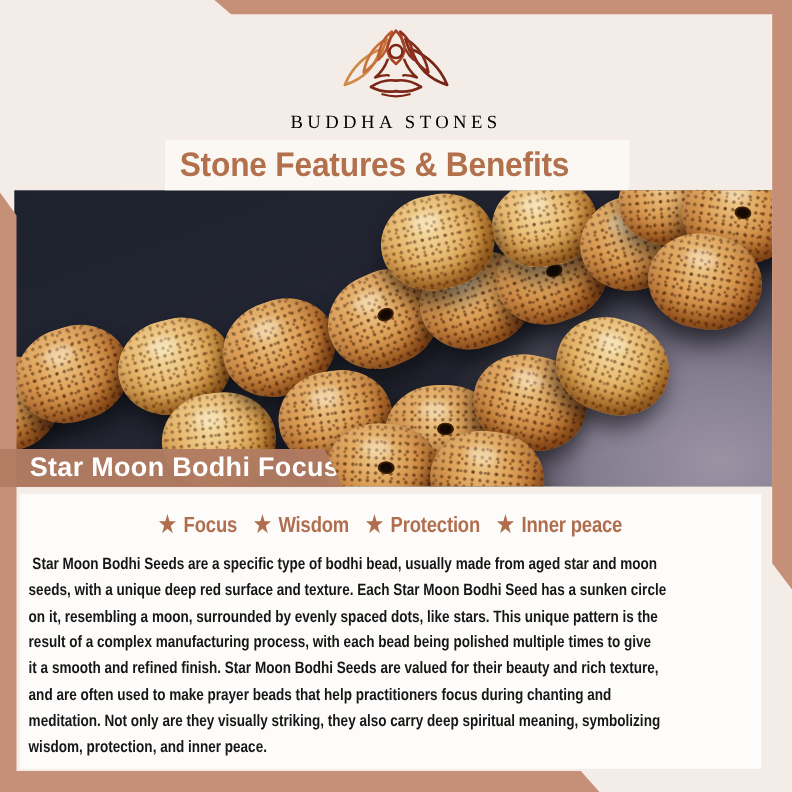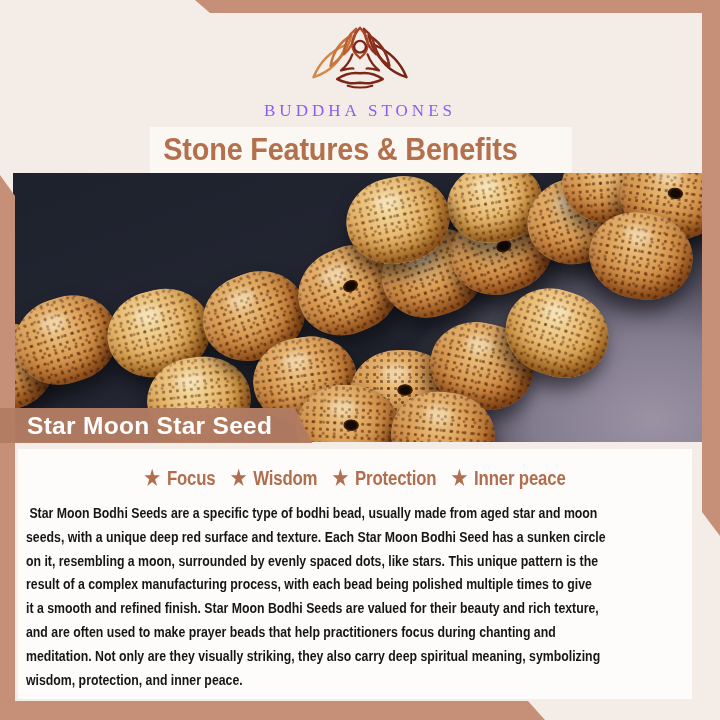--- a/index.html
+++ b/index.html
@@ -6,21 +6,21 @@
   .page{
     position:relative;width:720px;height:720px;overflow:hidden;
     background:#f4ece7;
     font-family:"Liberation Sans", sans-serif;
   }
   
   .logo-wrap{position:absolute;left:0;top:24px;width:720px;display:flex;justify-content:center;z-index:2;}
   .brand{
     position:absolute;left:0;top:101px;width:720px;text-align:center;
     font-family:"Liberation Serif", serif;font-size:17px;font-weight:500;
-    letter-spacing:4px;color:#8b5cf6;z-index:2;
+    letter-spacing:4px;color:#000000;z-index:2;
   }
   
   .title-banner{
     position:absolute;left:150px;top:127px;width:422px;height:46px;
     background:#fbf7f2;z-index:3;display:flex;align-items:center;
   }
   .title-banner h1{
     margin:0;font-size:31px;font-weight:700;color:#b2704c;
     transform:scaleX(.93);white-space:nowrap;letter-spacing:-.2px;
   }
@@ -132,21 +132,21 @@
     <div class="bead" style="left:576px;top:40px;transform:rotate(10deg)"></div>
     <div class="bead" style="left:240px;top:164px;transform:rotate(-8deg)"></div>
     <div class="bead hole" style="left:337px;top:177px;transform:rotate(0deg)"></div>
     <div class="bead" style="left:417px;top:150px;transform:rotate(12deg)"></div>
     <div class="bead light" style="left:492px;top:117px;transform:rotate(18deg)"></div>
     <div class="bead hole" style="left:283px;top:212px;transform:rotate(3deg)"></div>
     <div class="bead" style="left:378px;top:219px;transform:rotate(6deg)"></div>
   </div>
 
   <div class="label-bar">
-    <span>Star Moon Star Seed</span>
+    <span>Star Moon Bodhi Focus</span>
   </div>
 
   <div class="card">
     <div class="benefits">
       <span class="benefit">
         <span class="star">★</span>
         <span class="blabel">Focus</span>
       </span>
       <span class="benefit">
         <span class="star">★</span>

